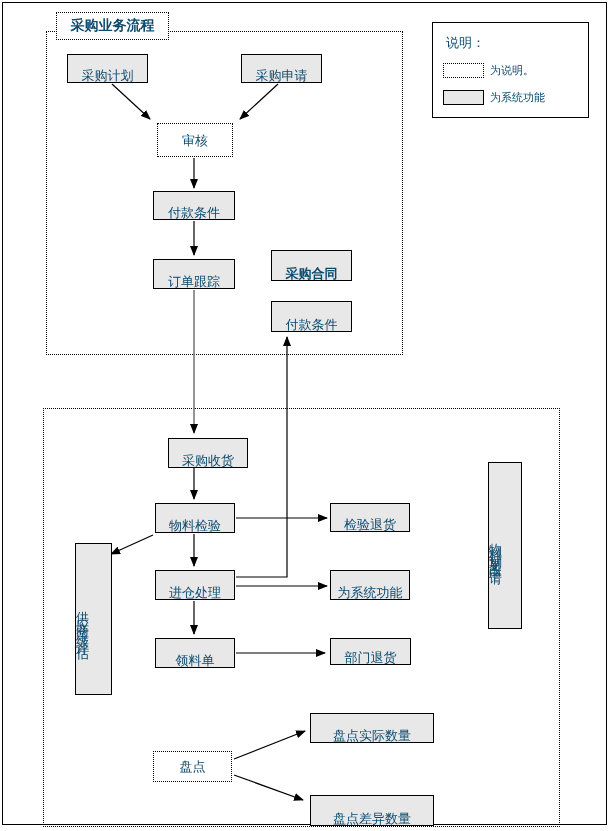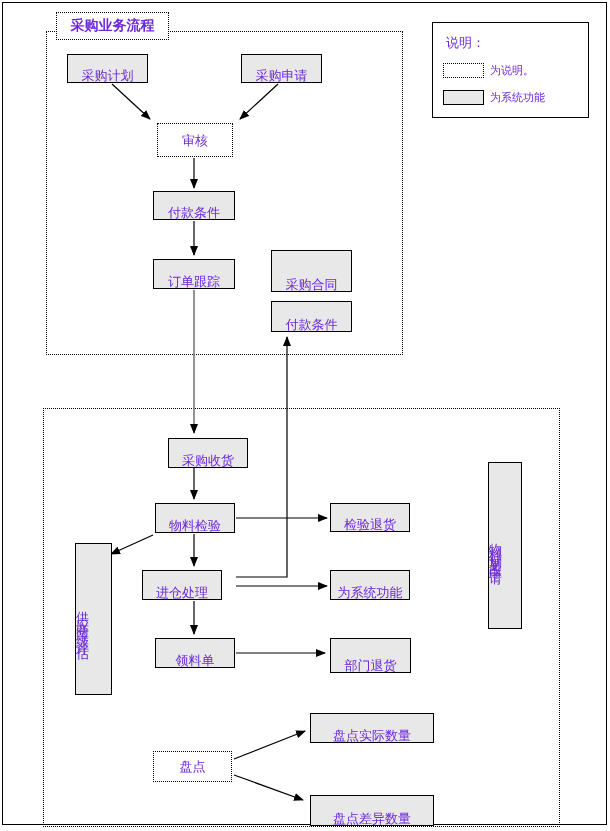--- a/index.html
+++ b/index.html
@@ -1,18 +1,18 @@
 <!DOCTYPE html>
 <html><head>
 <meta charset="utf-8">
 <style>
   html,body{margin:0;padding:0;background:#fff;}
   #canvas{
     position:relative;width:610px;height:831px;background:#ffffff;
-    font-family:"DejaVu Sans","Liberation Sans",sans-serif;color:#6d28d9;overflow:hidden;
+    font-family:"DejaVu Sans","Liberation Sans",sans-serif;color:#0c4a6e;overflow:hidden;
   }
   .frame{position:absolute;left:2px;top:2px;width:603px;height:821px;border:1px solid #000;}
   .region{position:absolute;border:1px dotted #000;background:transparent;z-index:0;}
   .arrows{position:absolute;left:0;top:0;z-index:1;}
   .node{
     position:absolute;box-sizing:border-box;display:flex;align-items:center;justify-content:center;
     font-size:13px;line-height:1;background:#fff;z-index:2;text-align:center;white-space:nowrap;
   }
   .sys{background:#e8e8e8;border:1px solid #000;align-items:flex-end;}
   .note{background:#fff;border:1px dotted #000;}
@@ -86,49 +86,49 @@
   </div>
   <div class="node sys" style="left:241px;top:54px;width:81px;height:29px;">
     <span>采购申请</span>
   </div>
   <div class="node sys" style="left:153px;top:191px;width:82px;height:29px;">
     <span>付款条件</span>
   </div>
   <div class="node sys" style="left:153px;top:259px;width:82px;height:30px;">
     <span>订单跟踪</span>
   </div>
-  <div class="node sys" style="left:271px;top:250px;width:81px;height:42px;">
+  <div class="node sys" style="left:271px;top:250px;width:81px;height:31px;font-weight:bold;">
     <span>采购合同</span>
   </div>
   <div class="node sys" style="left:271px;top:301px;width:81px;height:31px;">
     <span>付款条件</span>
   </div>
 
   <div class="node sys" style="left:155px;top:438px;width:80px;height:30px;margin-left:13px;">
     <span>采购收货</span>
   </div>
   <div class="node sys" style="left:155px;top:503px;width:80px;height:30px;">
     <span>物料检验</span>
   </div>
   <div class="node sys" style="left:330px;top:503px;width:80px;height:29px;">
     <span>检验退货</span>
   </div>
   <div class="node sys vert" style="left:75px;top:543px;width:37px;height:152px;">
     <span>供应商等级评估</span>
   </div>
-  <div class="node sys" style="left:142px;top:570px;width:80px;height:30px;">
+  <div class="node sys" style="left:155px;top:570px;width:80px;height:30px;">
     <span>进仓处理</span>
   </div>
   <div class="node sys" style="left:330px;top:570px;width:80px;height:30px;">
     <span>为系统功能</span>
   </div>
   <div class="node sys" style="left:155px;top:638px;width:80px;height:30px;">
     <span>领料单</span>
   </div>
-  <div class="node sys" style="left:330px;top:638px;width:81px;height:35px;">
+  <div class="node sys" style="left:330px;top:638px;width:81px;height:27px;">
     <span>部门退货</span>
   </div>
   <div class="node sys vert" style="left:488px;top:462px;width:34px;height:167px;letter-spacing:4px;">
     <span>物料计划更改申请</span>
   </div>
   <div class="node note" style="left:153px;top:751px;width:79px;height:31px;">
     <span>盘点</span>
   </div>
   <div class="node sys" style="left:310px;top:713px;width:124px;height:30px;">
     <span>盘点实际数量</span>

